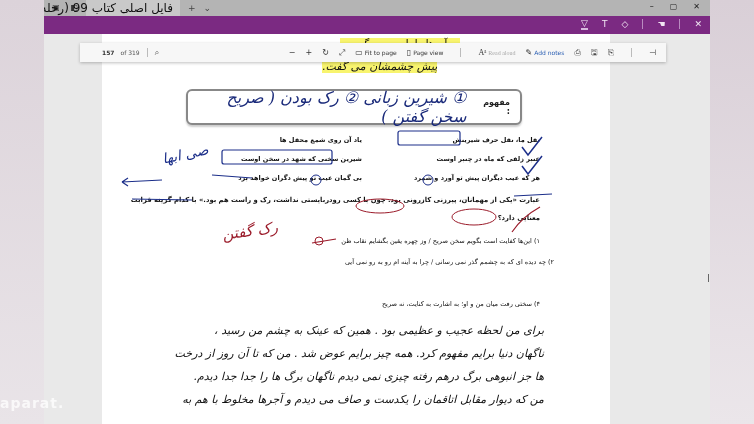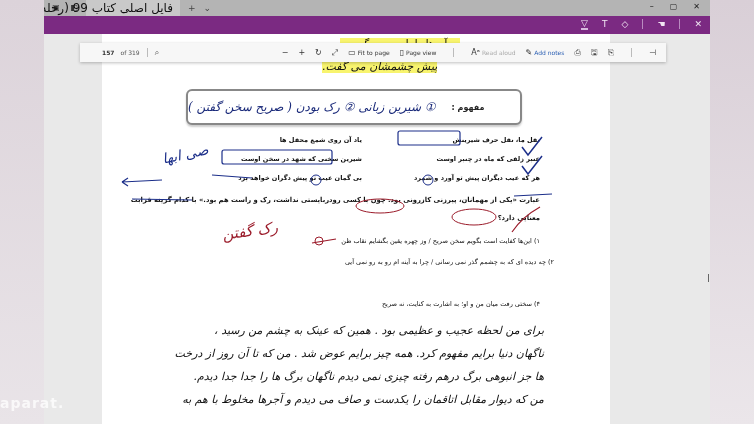--- a/index.html
+++ b/index.html
@@ -21,30 +21,30 @@
   .ink-tools .active { border-bottom: 2px solid #d7b8dd; }
   .page-area { position: absolute; left: 0; top: 34px; width: 666px; height: 390px; background: #e9e9e9; }
   .page { position: absolute; left: 58px; top: 0; width: 508px; height: 390px; background: #fff; overflow: hidden; }
   .toolbar { position: absolute; left: 36px; top: 43px; width: 586px; height: 19px; background: #f7f7f7; box-shadow: 0 1px 3px rgba(0,0,0,0.25); display: flex; align-items: center; font-size: 6px; color: #333; z-index: 5; }
   .toolbar .pg { margin-left: 22px; font-weight: bold; font-size: 6px; }
   .toolbar .of { margin-left: 6px; color: #555; }
   .toolbar .vsep { width: 1px; height: 9px; background: #bbb; margin: 0 7px; }
   .toolbar .ic { font-size: 8px; color: #333; }
   .toolbar .right { margin-left: auto; display: flex; align-items: center; gap: 10px; margin-right: 10px; }
   .toolbar .btn { display: flex; align-items: center; gap: 2px; white-space: nowrap; }
-  .toolbar .dim { color: #aaa; }
+  .toolbar .dim { color: #aaa; font-family: Liberation Serif, serif; }
   .toolbar .blue { color: #2b5fb3; }
   .hl { background: #f8f46e; }
   .rtl { direction: rtl; }
   .hand { font-family: "DejaVu Serif", serif; font-style: italic; }
   .topline { position: absolute; right: 150px; top: 4px; font-size: 10px; }
   .topline2 { position: absolute; left: 220px; top: 26px; font-size: 11px; color: #111; }
   .concept-box { position: absolute; left: 84px; top: 55px; width: 336px; height: 36px; border: 2px solid #888; border-radius: 6px; box-shadow: 0 2px 2px rgba(0,0,0,0.2); background: #fff; display: flex; align-items: center; justify-content: flex-end; padding-right: 10px; direction: rtl; }
   .concept-box .lbl { font-size: 8px; font-weight: bold; color: #222; margin-left: 16px; }
-  .concept-box .hw { font-size: 12px; color: #1a2a7a; font-family: "DejaVu Serif", serif; font-style: italic; }
+  .concept-box .hw { font-size: 16px; color: #1a2a7a; font-family: "DejaVu Serif", serif; font-style: italic; }
   .verse { position: absolute; font-size: 6.5px; color: #111; direction: rtl; white-space: nowrap; font-weight: bold; }
   .qtext { position: absolute; font-size: 6.8px; color: #111; direction: rtl; white-space: nowrap; font-weight: bold; }
   .opt { position: absolute; font-size: 6.5px; color: #111; direction: rtl; white-space: nowrap; }
   .para { position: absolute; right: 66px; font-size: 11px; color: #111; direction: rtl; white-space: nowrap; font-family: "DejaVu Serif", serif; font-style: italic; }
   .ink-blue { position: absolute; color: #1c2f8a; font-family: "DejaVu Serif", serif; font-style: italic; }
   .ink-red { position: absolute; color: #9b1b2a; font-family: "DejaVu Serif", serif; font-style: italic; }
   .watermark { position: absolute; left: 0px; top: 395px; font-size: 14px; font-weight: bold; color: rgba(255,255,255,0.75); letter-spacing: 1px; z-index: 6; }
   .scrollbar { position: absolute; left: 664px; top: 240px; width: 1px; height: 8px; background: #666; }
   svg.ink { position: absolute; left: 0; top: 0; }
 </style>

